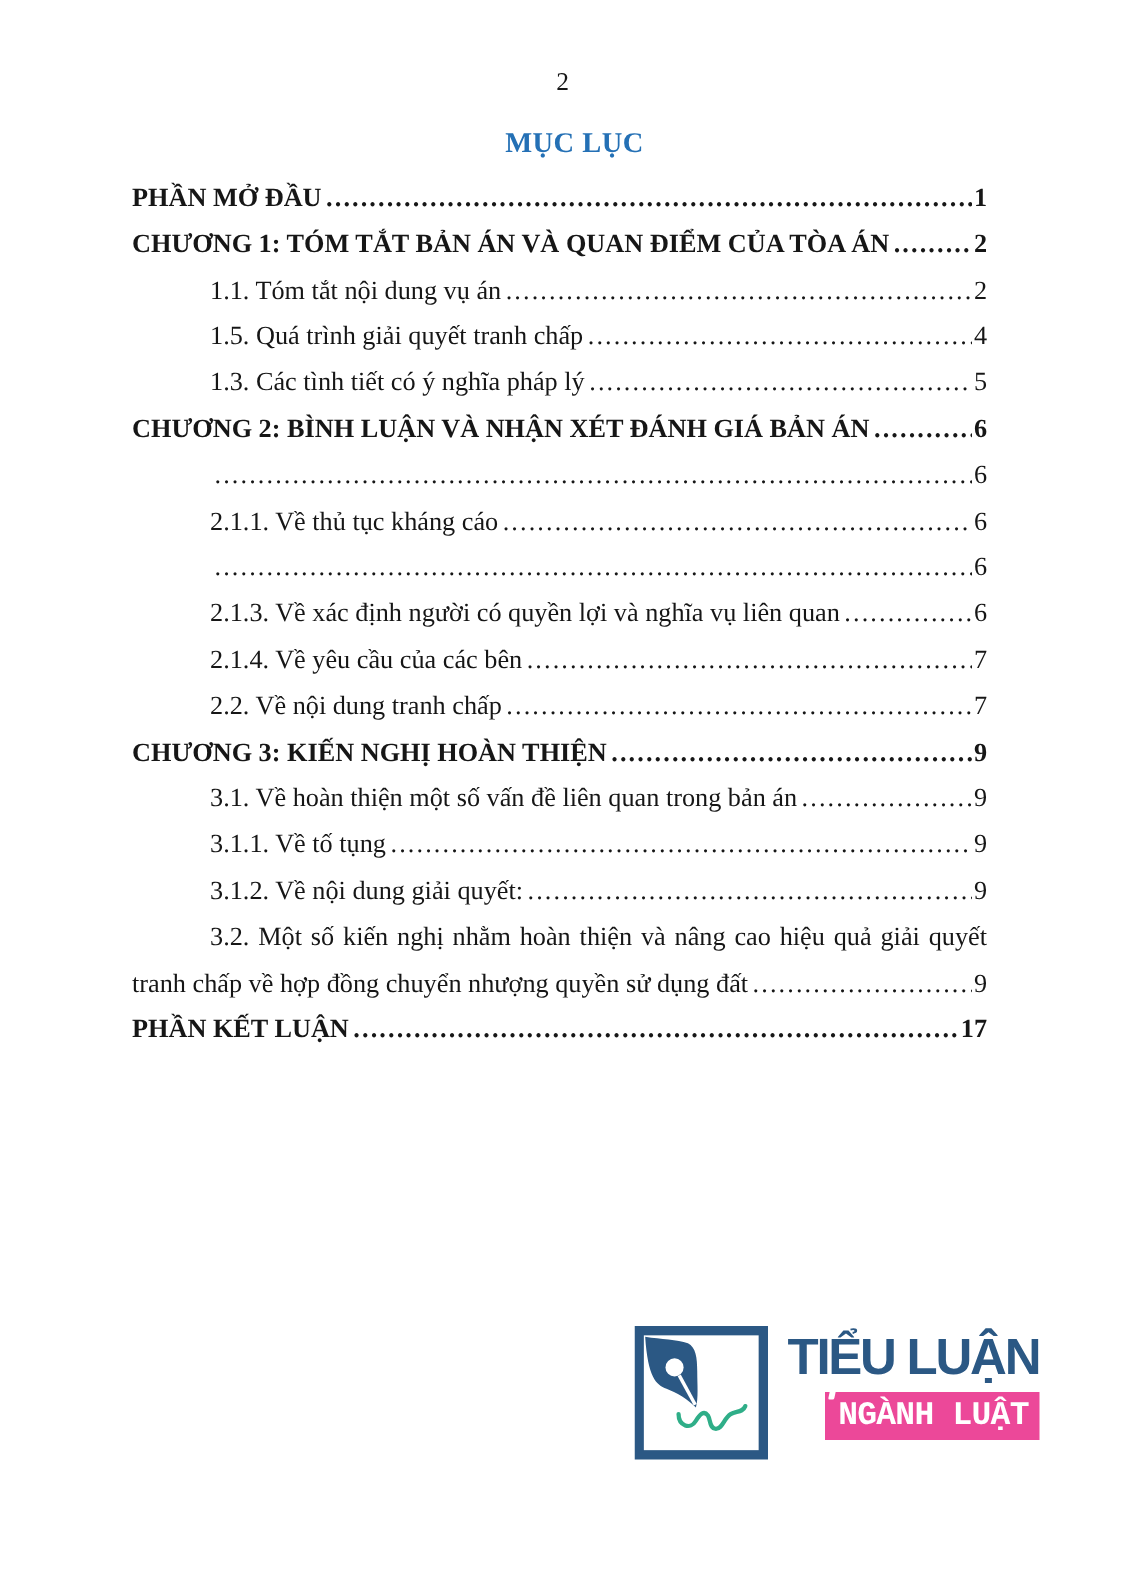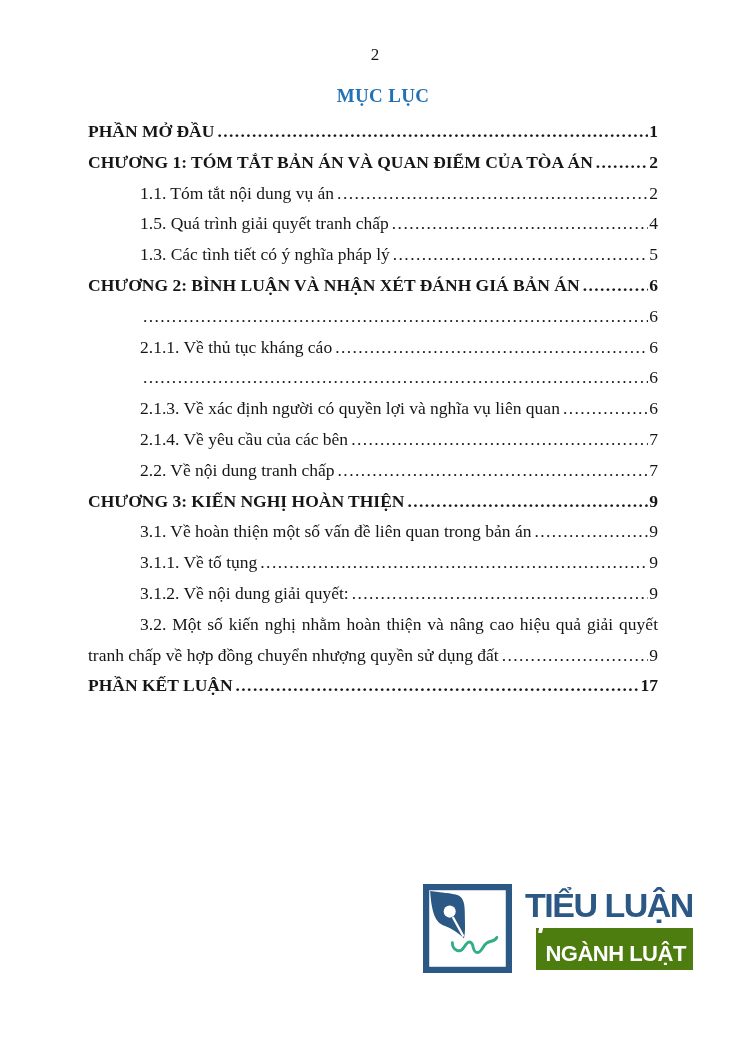--- a/index.html
+++ b/index.html
@@ -48,23 +48,23 @@
   .logo-text {
     display:flex; flex-direction:column; align-items:flex-end; padding-top:1px;
   }
   .logo-title {
     font-family:"Liberation Sans", sans-serif; font-weight:bold;
     font-size:34px; line-height:1.25; color:#2B5884; letter-spacing:-1.5px;
     white-space:nowrap;
   }
   .logo-tagline {
     position:relative; margin-top:1px;
-    font-family:Liberation Sans, sans-serif; font-weight:bold;
+    font-family:Liberation Mono, monospace; font-weight:bold;
     font-size:22px; line-height:1.0; color:#ffffff;
-    background:#4d7c0f; padding:15px 7px 5px 9px; letter-spacing:-0.5px;
+    background:#ec4899; padding:5px 7px 5px 9px; letter-spacing:-0.5px;
     white-space:nowrap;
   }
   .logo-tick {
     position:absolute; left:3px; top:-4px; width:4px; height:9px;
     background:#ffffff; transform:skewX(-12deg); border-radius:1px;
   }
 </style>
 </head>
 <body>
 

